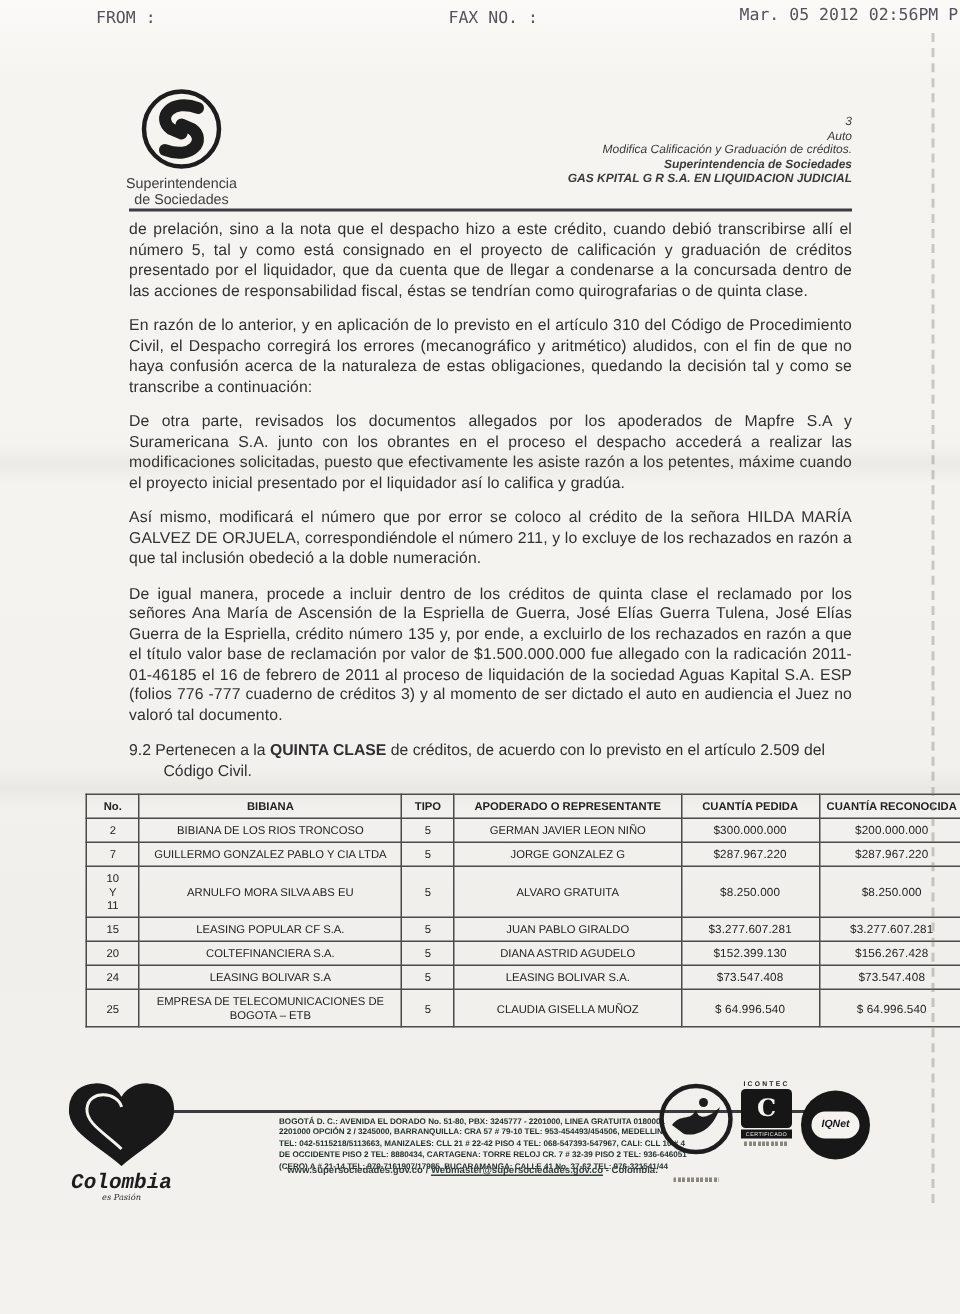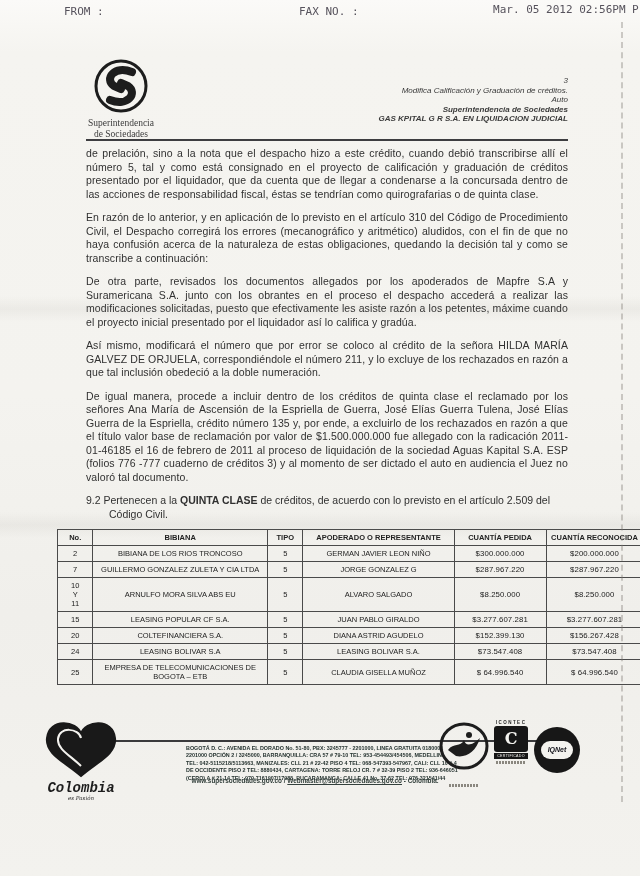--- a/index.html
+++ b/index.html
@@ -16,21 +16,21 @@
   
   .fax-header{position:absolute;top:5px;left:0;width:100%;height:16px;
     font-family:"DejaVu Sans Mono",monospace;font-size:11px;color:#56525c;padding-left:28px;}
   .fax-from{position:absolute;left:64px;top:0;}
   .fax-no{position:absolute;left:299px;top:0;}
   .fax-ts{position:absolute;right:16px;top:-2px;margin-left:36px;}
 
   
   .logo-wrap{position:absolute;left:90px;top:58px;width:62px;height:58px;}
   .org-name{position:absolute;left:55px;top:118px;width:132px;text-align:center;
-    font-size:9.5px;line-height:10.5px;color:#3c3c3c;font-family:Liberation Serif, serif;}
+    font-size:9.5px;line-height:10.5px;color:#3c3c3c;}
   .head-right{position:absolute;right:72px;top:76px;width:330px;text-align:right;
     font-size:8px;line-height:9.6px;font-style:italic;color:#3a3a3a;}
   .head-right .b{font-weight:bold;}
   .rule{position:absolute;left:86px;top:139px;width:482px;height:2px;background:#3d3d40;}
 
   
   .content{position:absolute;left:86px;top:147px;width:482px;}
   .content p{margin:0 0 10px 0;text-align:justify;font-size:10.5px;line-height:13.5px;
     letter-spacing:0.1px;color:#303030;}
   .section-heading{margin:2px 0 8px 0;font-size:10.5px;line-height:13.5px;
@@ -90,22 +90,22 @@
       <path d="M20 42 C38 49 48 35 38 28 L31 25" fill="none" stroke="#1d1d1d" stroke-width="8" stroke-linecap="round"></path>
     </svg>
   </div>
   <div class="org-name">
     <div>Superintendencia</div>
     <div>de Sociedades</div>
   </div>
 
   <div class="head-right">
     <div>3</div>
+    <div>Auto</div>
     <div>Modifica Calificación y Graduación de créditos.</div>
-    <div>Auto</div>
     <div class="b">Superintendencia de Sociedades</div>
     <div class="b">GAS KPITAL G R S.A. EN LIQUIDACION JUDICIAL</div>
   </div>
 
   <div class="rule"></div>
 
   <div class="content">
     <p>de prelación, sino a la nota que el despacho hizo a este crédito, cuando debió transcribirse allí el número 5, tal y como está consignado en el proyecto de calificación y graduación de créditos presentado por el liquidador, que da cuenta que de llegar a condenarse a la concursada dentro de las acciones de responsabilidad fiscal, éstas se tendrían como quirografarias o de quinta clase.</p>
     <p>En razón de lo anterior, y en aplicación de lo previsto en el artículo 310 del Código de Procedimiento Civil, el Despacho corregirá los errores (mecanográfico y aritmético) aludidos, con el fin de que no haya confusión acerca de la naturaleza de estas obligaciones, quedando la decisión tal y como se transcribe a continuación:</p>
     <p>De otra parte, revisados los documentos allegados por los apoderados de Mapfre S.A y Suramericana S.A. junto con los obrantes en el proceso el despacho accederá a realizar las modificaciones solicitadas, puesto que efectivamente les asiste razón a los petentes, máxime cuando el proyecto inicial presentado por el liquidador así lo califica y gradúa.</p>
@@ -140,34 +140,34 @@
           <td class="col-no">2</td>
           <td>BIBIANA DE LOS RIOS TRONCOSO</td>
           <td>5</td>
           <td>GERMAN JAVIER LEON NIÑO</td>
           <td class="amount">$300.000.000</td>
           <td class="amount">$200.000.000</td>
           <td>4</td>
         </tr>
         <tr>
           <td class="col-no">7</td>
-          <td>GUILLERMO GONZALEZ ZULETA Y CIA LTDA</td>
+          <td>GUILLERMO GONZALEZ PABLO Y CIA LTDA</td>
           <td>5</td>
           <td>JORGE GONZALEZ G</td>
           <td class="amount">$287.967.220</td>
           <td class="amount">$287.967.220</td>
           <td></td>
         </tr>
         <tr>
           <td class="col-no">10
 Y
 11</td>
           <td>ARNULFO MORA SILVA ABS EU</td>
           <td>5</td>
-          <td>ALVARO SALGADO</td>
+          <td>ALVARO GRATUITA</td>
           <td class="amount">$8.250.000</td>
           <td class="amount">$8.250.000</td>
           <td></td>
         </tr>
         <tr>
           <td class="col-no">15</td>
           <td>LEASING POPULAR CF S.A.</td>
           <td>5</td>
           <td>JUAN PABLO GIRALDO</td>
           <td class="amount">$3.277.607.281</td>

